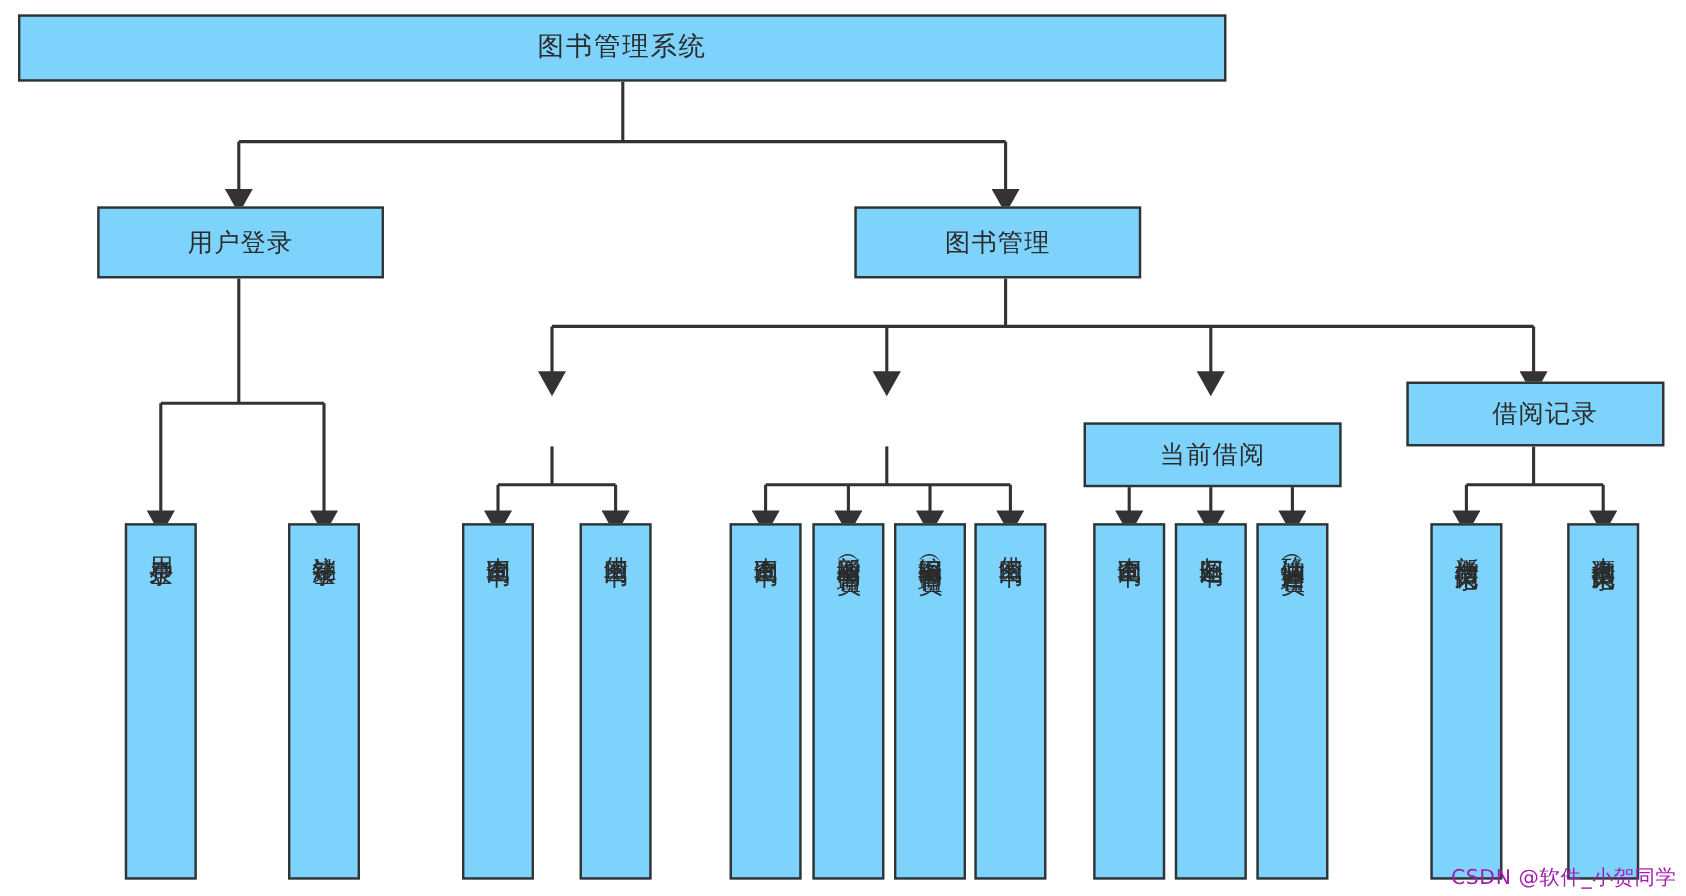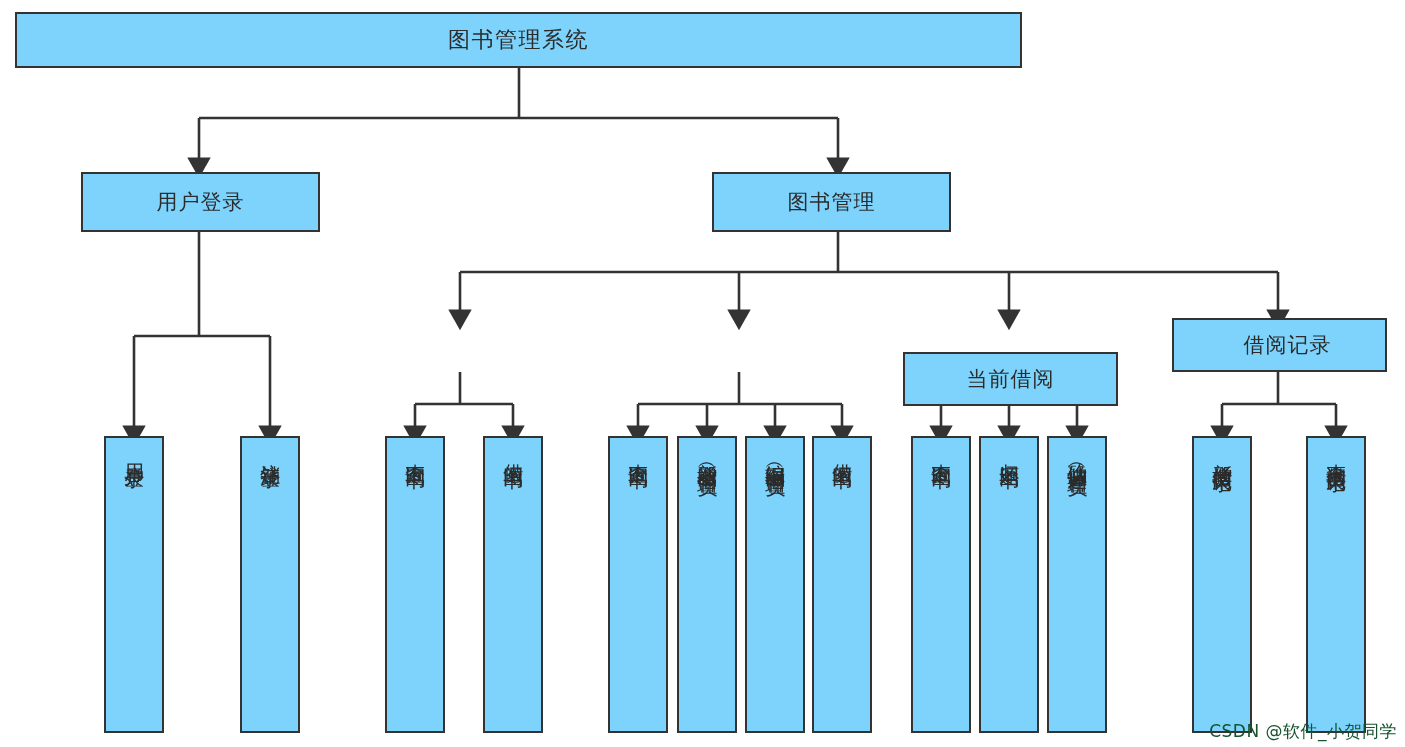--- a/index.html
+++ b/index.html
@@ -64,21 +64,21 @@
     line-height: 1.08;
     letter-spacing: 2px;
     max-height: 272px;
     white-space: nowrap;
   }
   .watermark {
     position: absolute;
     right: 8px;
     bottom: 4px;
     font-size: 17px;
-    color: #14532d;
+    color: #a21caf;
     letter-spacing: 0.5px;
     z-index: 3;
     white-space: nowrap;
   }
 </style>
 </head>
 <body>
 
 <div id="canvas">
 

